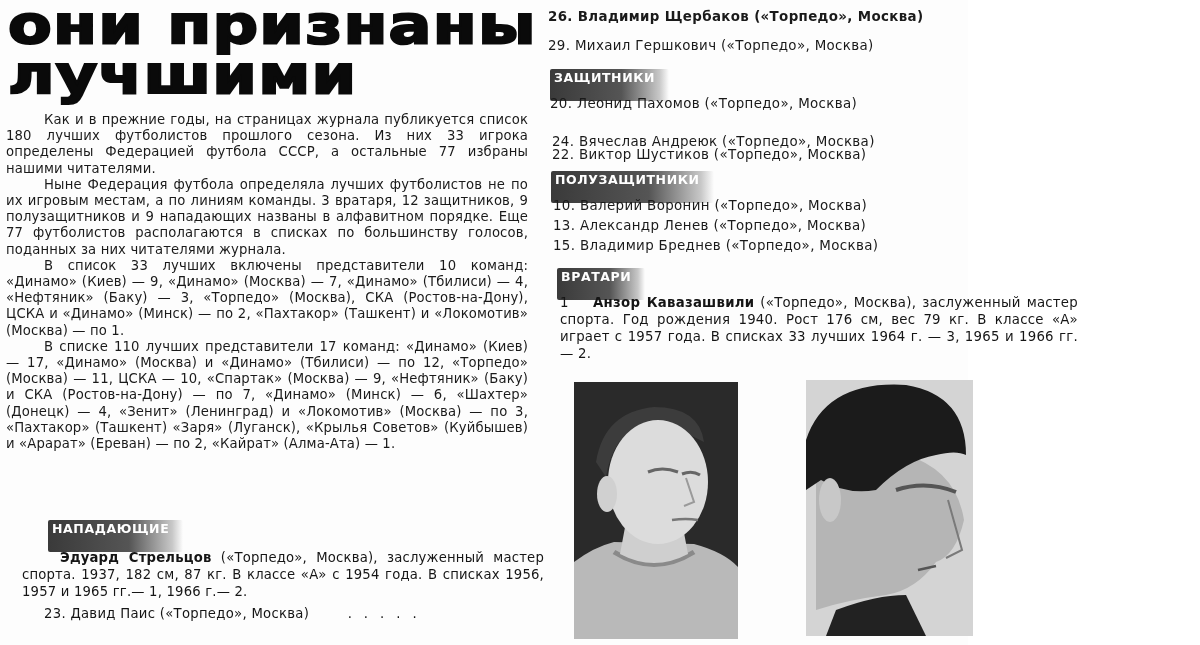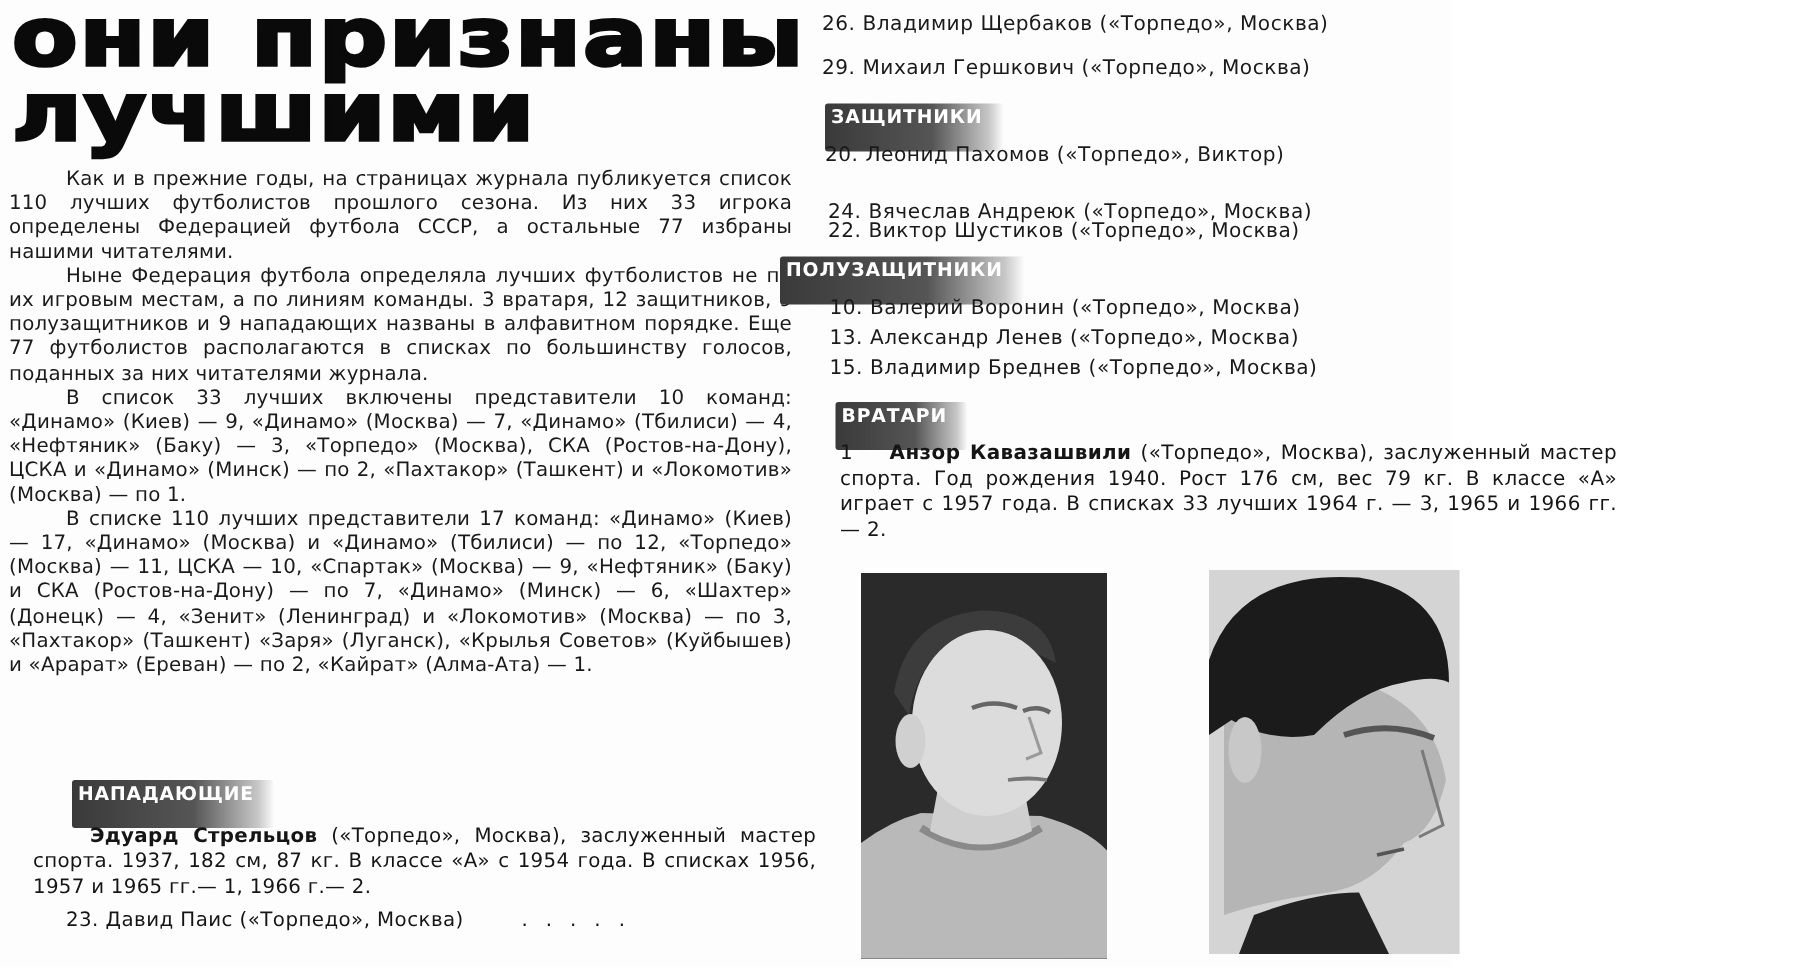--- a/index.html
+++ b/index.html
@@ -87,63 +87,63 @@
 <body>
 
 <div class="page">
 
   <div class="headline">
     <div>они признаны</div>
     <div>лучшими</div>
   </div>
 
   <div class="left-col">
-    <p>Как и в прежние годы, на страницах журнала публику­ется список 110 лучших футболистов прошлого сезона. Из них 33 игрока определены Федерацией футбола СССР, а остальные 77 избраны нашими читателями.</p>
+    <p>Как и в прежние годы, на страницах журнала публику­ется список 180 лучших футболистов прошлого сезона. Из них 33 игрока определены Федерацией футбола СССР, а остальные 77 избраны нашими читателями.</p>
     <p>Ныне Федерация футбола определяла лучших футболистов не по их игровым местам, а по линиям команды. 3 вратаря, 12 защитников, 9 полузащитников и 9 нападающих названы в алфавитном порядке. Еще 77 футболистов располагаются в списках по большинству голосов, поданных за них читателями журнала.</p>
     <p>В список 33 лучших включены представители 10 команд: «Динамо» (Киев) — 9, «Динамо» (Москва) — 7, «Динамо» (Тби­лиси) — 4, «Нефтяник» (Баку) — 3, «Торпедо» (Москва), СКА (Ростов-на-Дону), ЦСКА и «Динамо» (Минск) — по 2, «Пахта­кор» (Ташкент) и «Локомотив» (Москва) — по 1.</p>
     <p>В списке 110 лучших представители 17 команд: «Динамо» (Киев) — 17, «Динамо» (Москва) и «Динамо» (Тбилиси) — по 12, «Торпедо» (Москва) — 11, ЦСКА — 10, «Спартак» (Мо­сква) — 9, «Нефтяник» (Баку) и СКА (Ростов-на-Дону) — по 7, «Динамо» (Минск) — 6, «Шахтер» (Донецк) — 4, «Зенит» (Ленинград) и «Локомотив» (Москва) — по 3, «Пахтакор» (Таш­кент) «Заря» (Луганск), «Крылья Советов» (Куйбышев) и «Арарат» (Ереван) — по 2, «Кайрат» (Алма-Ата) — 1.</p>
   </div>
 
   <span class="section-badge badge-forwards">НАПАДАЮЩИЕ</span>
 
   <div class="forward-text">
     <span class="indent"></span><span class="entry-bold-name">Эдуард Стрельцов</span><span> («Торпедо», Москва), заслуженный ма­стер спорта. 1937, 182 см, 87 кг. В классе «А» с 1954 года. В списках 1956, 1957 и 1965 гг.— 1, 1966 г.— 2.</span>
   </div>
 
   <div class="paise-line">
     <span>23.</span>
     <span>Давид Паис («Торпедо», Москва)</span>
     <span class="dots">.....</span>
   </div>
 
-  <div class="list-line" style="left:548px; top:9px;">
+  <div class="list-line" style="left:548px; top:9px;font-weight:bold;">
     <span>26.</span>
     <span>Владимир Щербаков («Торпедо», Москва)</span>
   </div>
   <div class="list-line" style="left:548px; top:38px;">
     <span>29.</span>
     <span>Михаил Гершкович («Торпедо», Москва)</span>
   </div>
 
   <span class="section-badge right-badge" style="left:550px; top:69px;">ЗАЩИТНИКИ</span>
 
   <div class="list-line" style="left:550px; top:96px;">
     <span>20.</span>
-    <span>Леонид Пахомов («Торпедо», Виктор)</span>
+    <span>Леонид Пахомов («Торпедо», Москва)</span>
   </div>
   <div class="list-line" style="left:552px; top:115px;margin-top:32px;">
     <span>22.</span>
     <span>Виктор Шустиков («Торпедо», Москва)</span>
   </div>
   <div class="list-line" style="left:552px; top:134px;">
     <span>24.</span>
     <span>Вячеслав Андреюк («Торпедо», Москва)</span>
   </div>
 
-  <span class="section-badge right-badge" style="left:520px; top:171px;">ПОЛУЗАЩИТНИКИ</span>
+  <span class="section-badge right-badge" style="left:551px; top:171px;">ПОЛУЗАЩИТНИКИ</span>
 
   <div class="list-line" style="left:553px; top:198px;">
     <span>10.</span>
     <span>Валерий Воронин («Торпедо», Москва)</span>
   </div>
   <div class="list-line" style="left:553px; top:218px;">
     <span>13.</span>
     <span>Александр Ленев («Торпедо», Москва)</span>
   </div>
   <div class="list-line" style="left:553px; top:238px;">

